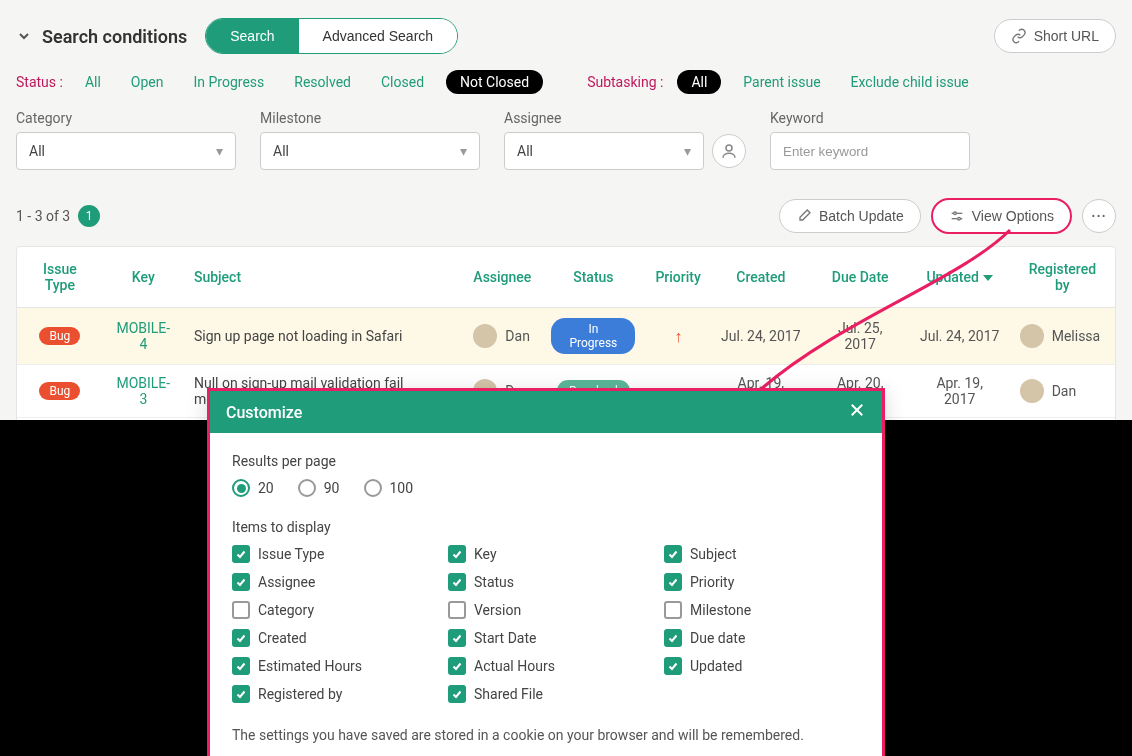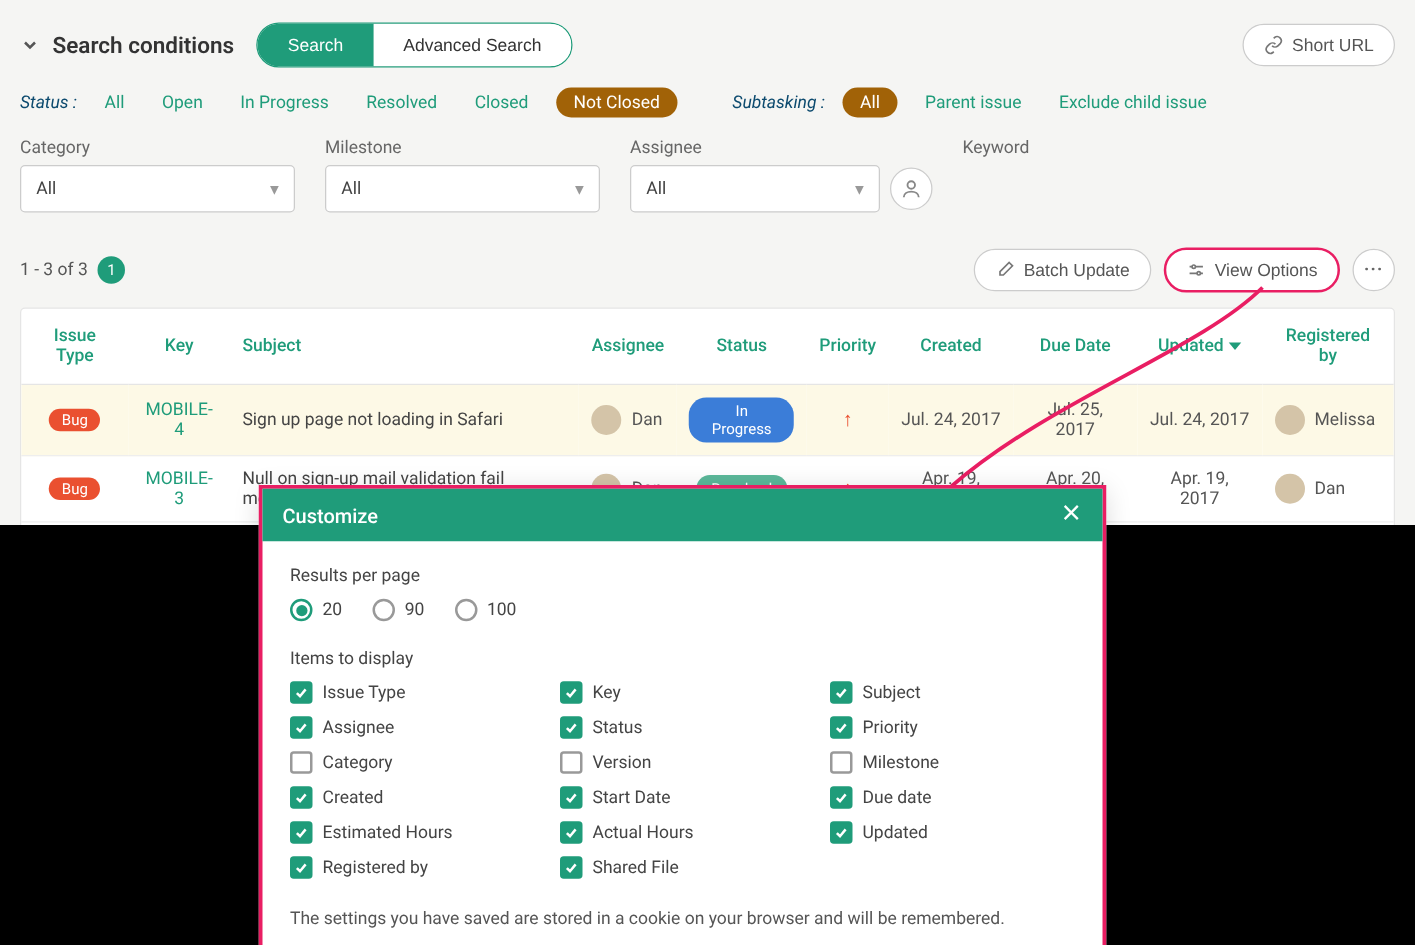--- a/index.html
+++ b/index.html
@@ -12,23 +12,23 @@
 .title { font-size: 18px; font-weight: 600; color: #333; }
 .search-tabs { display: flex; border-radius: 20px; overflow: hidden; border: 1px solid #1f9c7a; }
 .search-tab { padding: 9px 24px; font-size: 14px; background: #fff; color: #333; cursor: pointer; border: none; }
 .search-tab.active { background: #1f9c7a; color: #fff; }
 .header-actions { margin-left: auto; display: flex; }
 .pill-btn { display: inline-flex; align-items: center; gap: 7px; padding: 8px 16px; border: 1px solid #ccc; border-radius: 20px; background: #fff; color: #555; cursor: pointer; font-size: 14px; }
 .pill-btn svg { width: 16px; height: 16px; }
 
 
 .filter-row { display: flex; align-items: center; gap: 14px; padding: 6px 16px 16px; flex-wrap: wrap; }
-.filter-label { color: #0c4a6e; font-size: 14px; font-style: italic; }
+.filter-label { color: #be185d; font-size: 14px; }
 .status-pill { color: #1f9c7a; cursor: pointer; padding: 4px 8px; font-size: 14px; }
-.status-pill.active { background: #a16207; color: #fff; border-radius: 14px; padding: 4px 14px; }
+.status-pill.active { background: #000000; color: #fff; border-radius: 14px; padding: 4px 14px; }
 .subtask-group { display: flex; align-items: center; gap: 14px; margin-left: 30px; }
 
 
 .selects-row { display: flex; gap: 24px; padding: 0 16px 20px; }
 .select-group { display: flex; flex-direction: column; gap: 6px; }
 .select-label { color: #666; font-size: 14px; }
 .select-box { display: flex; align-items: center; justify-content: space-between; width: 220px; height: 38px; padding: 0 12px; border: 1px solid #ccc; border-radius: 4px; background: #fff; color: #444; cursor: pointer; }
 .select-box .chev { color: #999; }
 .keyword-input { width: 200px; height: 38px; padding: 0 12px; border: 1px solid #ccc; border-radius: 4px; background: #fff; color: #444; }
 .keyword-input::placeholder { color: #999; }
@@ -151,20 +151,21 @@
     </div>
     <div class="avatar-btn">
       <svg width="18" height="18" viewBox="0 0 24 24" fill="none" stroke="#888" stroke-width="2">
           <circle cx="12" cy="8" r="4"></circle>
           <path d="M4 21c0-4 4-6 8-6s8 2 8 6"></path>
         </svg>
     </div>
   </div>
   <div class="select-group">
     <span class="select-label">Keyword</span>
+    <input class="keyword-input" placeholder="Enter keyword" style="">
   </div>
 </div>
 
 <div class="results-bar">
   <div class="results-count">
     <span>1 - 3 of 3</span>
     <span class="count-badge">1</span>
   </div>
   <div class="results-actions">
     <button class="pill-btn">

